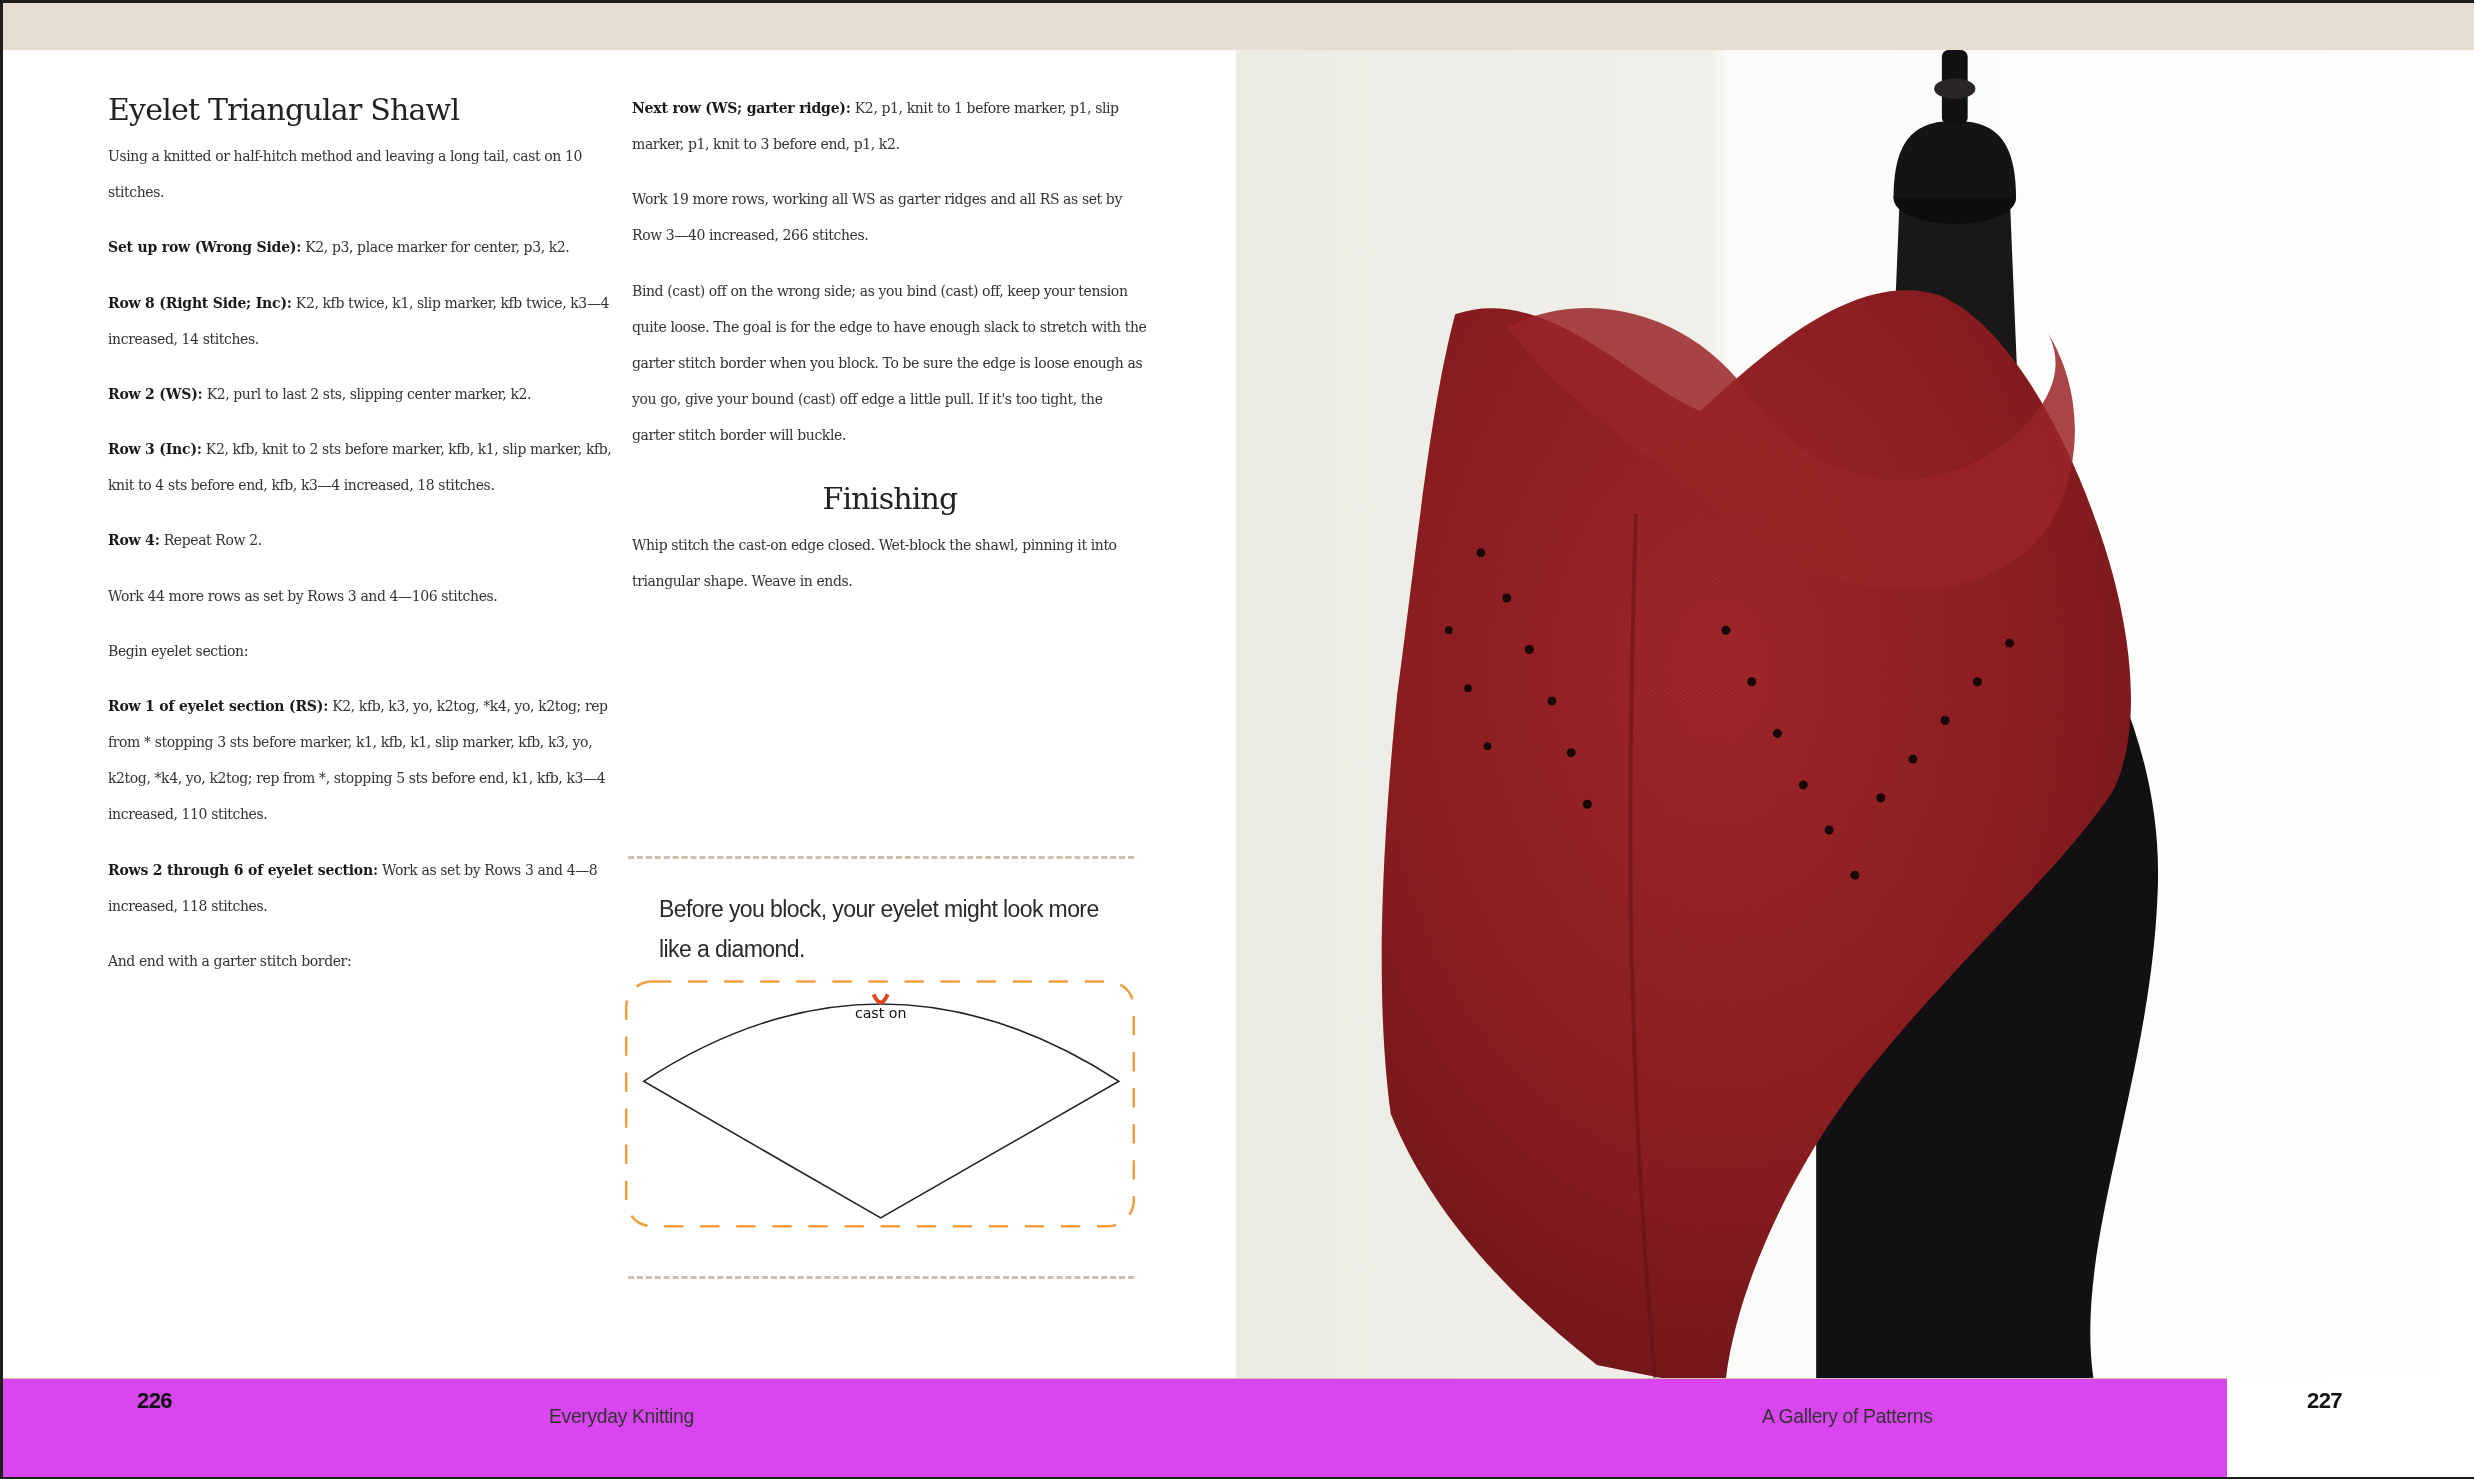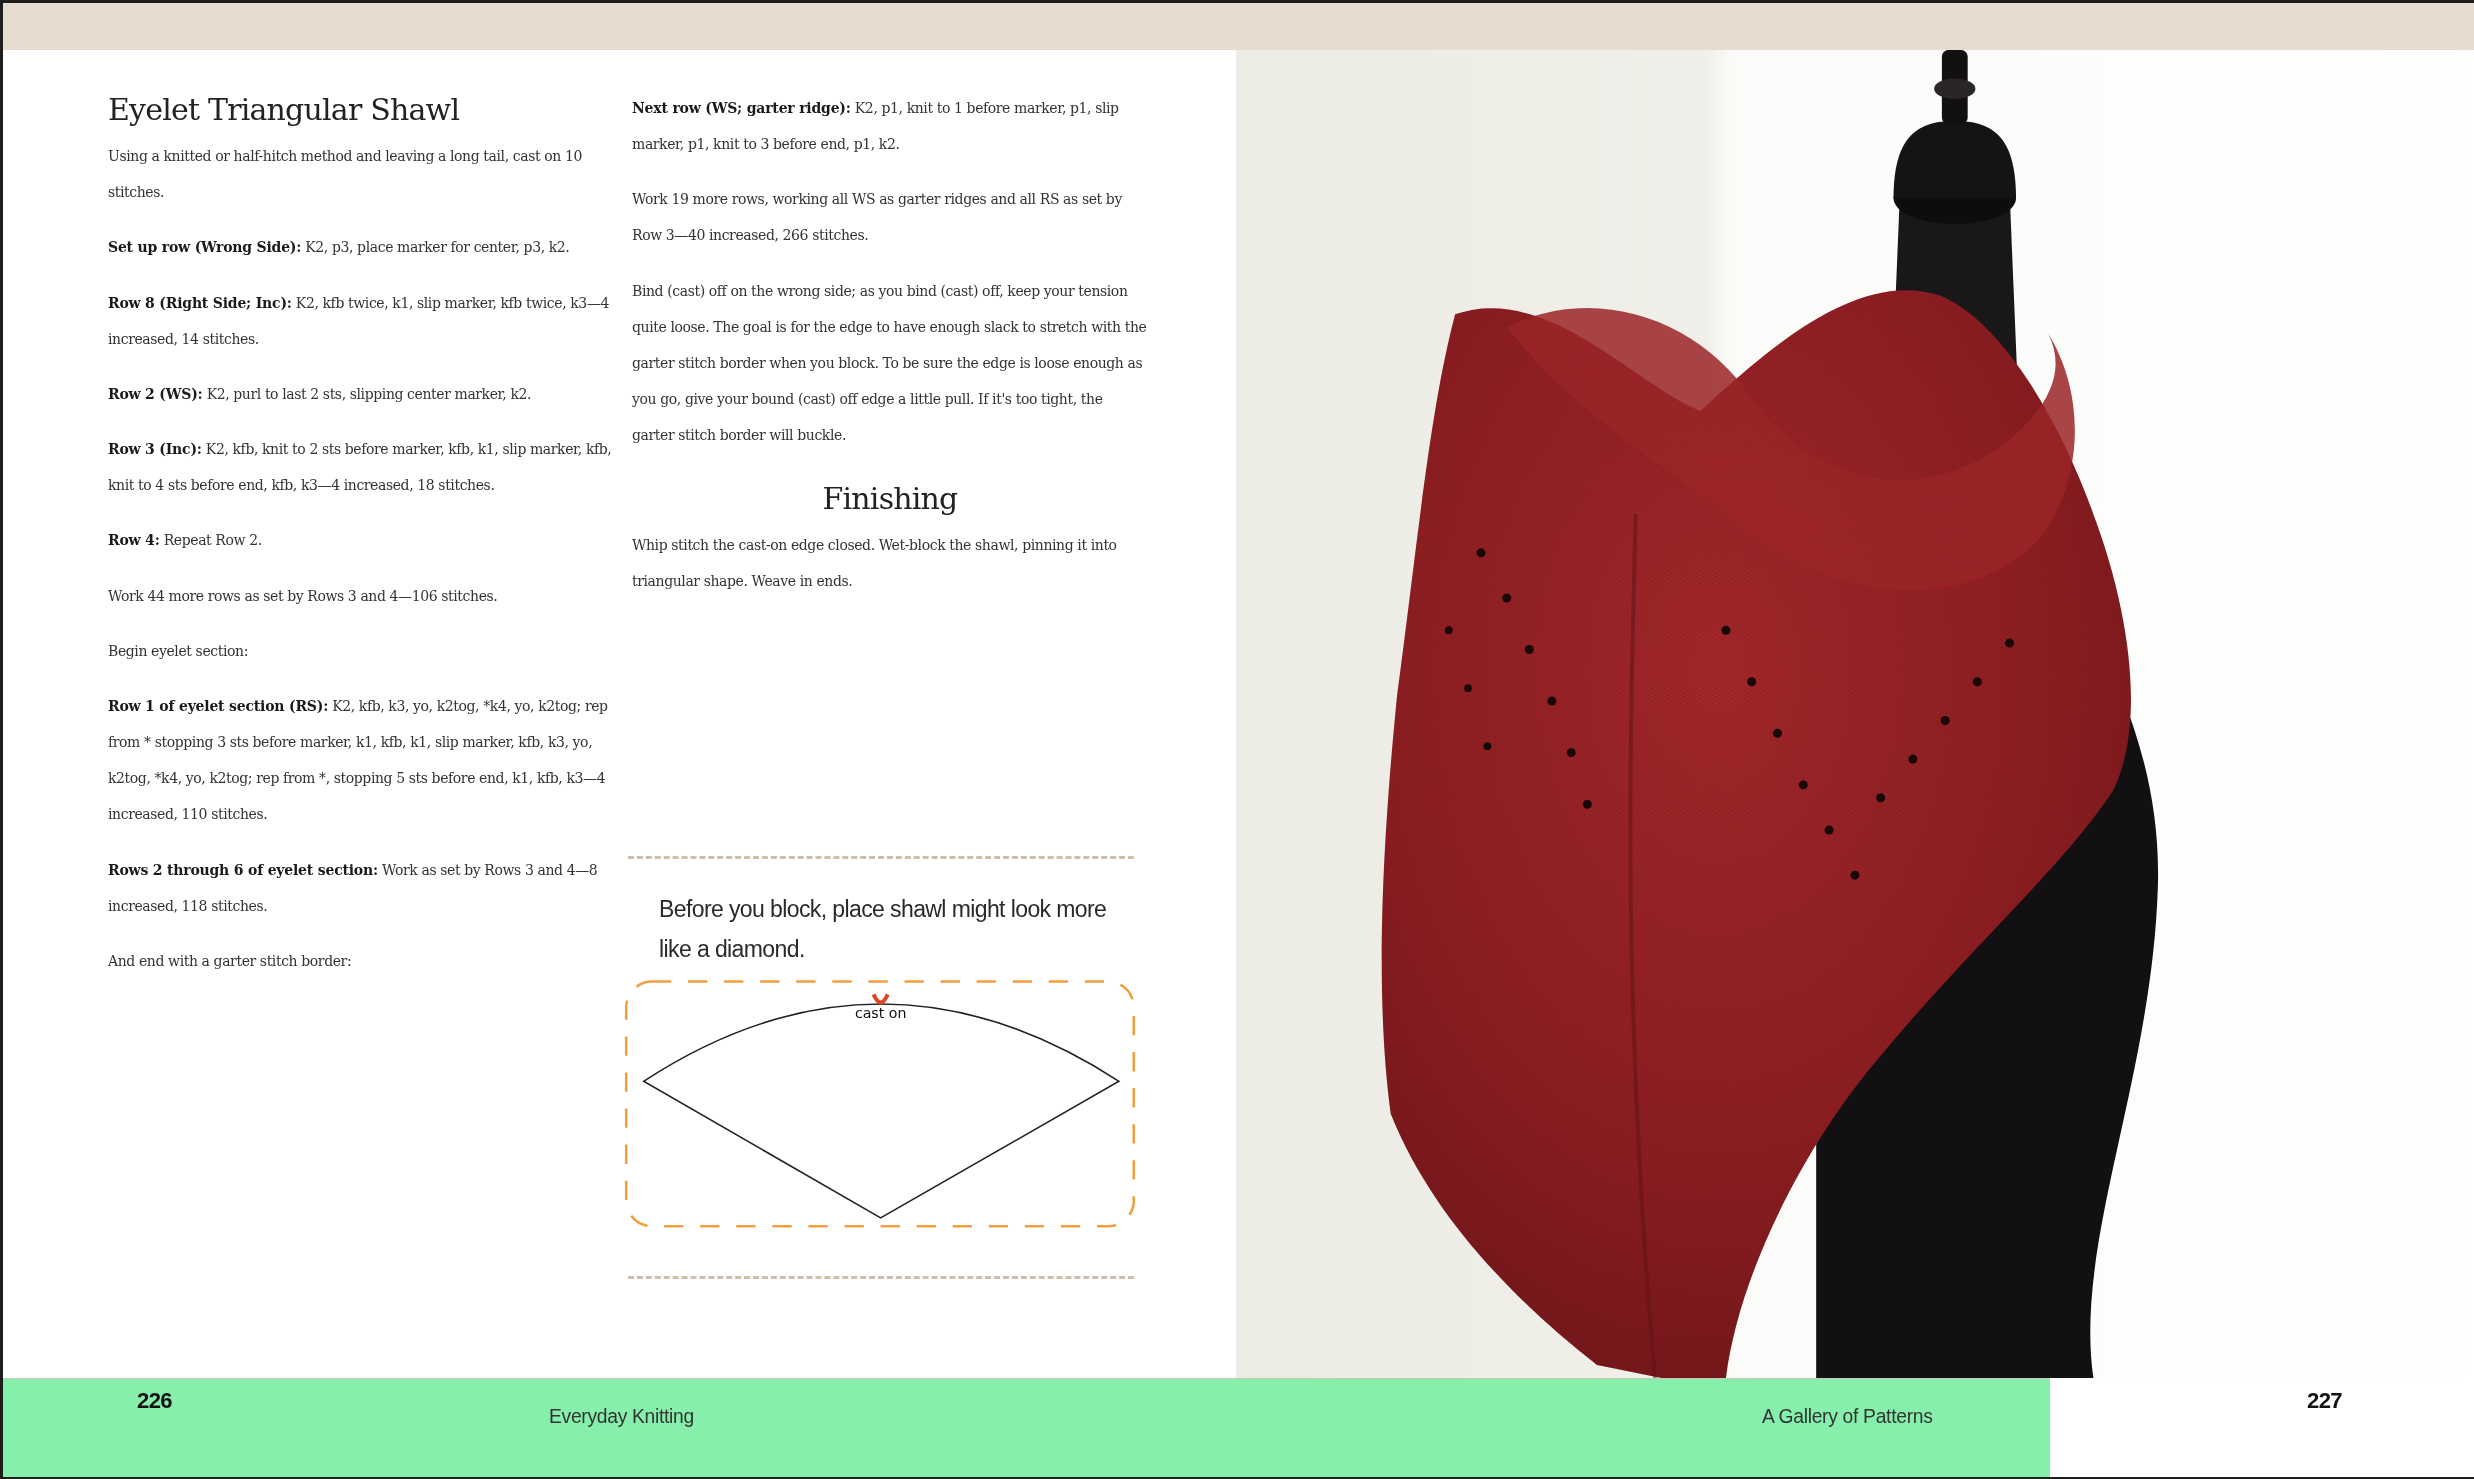--- a/index.html
+++ b/index.html
@@ -4,21 +4,21 @@
 <style>
   html, body { margin:0; padding:0; }
   body {
     width:2475px; height:1480px; position:relative; overflow:hidden;
     background:#ffffff;
     font-family:"DejaVu Serif", "Liberation Serif", serif;
     color:#2a2a2a;
   }
   .frame { position:absolute; inset:0; border-top:3.2px solid #1e1e1e; border-left:3.2px solid #1e1e1e; border-bottom:3.2px solid #1e1e1e; box-sizing:border-box; pointer-events:none; z-index:10; }
   .top-band { position:absolute; left:0; top:0; width:2475px; height:50px; background:#e7dcd0; }
-  .footer { position:absolute; left:0; top:1378px; width:2050px; height:102px; background:#86efac; border-top:1.9px solid #cfc5b3; box-sizing:border-box; }
+  .footer { position:absolute; left:0; top:1378px; width:2227px; height:102px; background:#d946ef; border-top:1.9px solid #cfc5b3; box-sizing:border-box; }
   .footer .pg { position:absolute; top:9px; font-family:"Liberation Sans", sans-serif; font-weight:bold; font-size:22px; color:#111; letter-spacing:-0.6px; }
   .footer .run { position:absolute; top:27px; font-family:"Liberation Sans", sans-serif; font-size:19.3px; color:#333; letter-spacing:-0.3px; }
 
   .col { position:absolute; top:90px; width:509px; }
   .col-left { left:108px; }
   .col-mid { left:632px; width:516px; }
   h2.sec { margin:0 0 9px 0; font-weight:normal; font-size:30px; line-height:39px; color:#222; letter-spacing:-0.8px; }
   p.para { margin:0 0 19.3px 0; font-size:14px; line-height:36px; color:#333; letter-spacing:-0.4px; }
   p.para b { font-weight:bold; color:#1a1a1a; letter-spacing:-0.2px; }
 
@@ -57,21 +57,21 @@
       <p class="para"><b>Next row (WS; garter ridge):</b><span> K2, p1, knit to 1 before marker, p1, slip marker, p1, knit to 3 before end, p1, k2.</span></p>
       <p class="para"><span>Work 19 more rows, working all WS as garter ridges and all RS as set by Row 3—40 increased, 266 stitches.</span></p>
       <p class="para"><span>Bind (cast) off on the wrong side; as you bind (cast) off, keep your tension quite loose. The goal is for the edge to have enough slack to stretch with the garter stitch border when you block. To be sure the edge is loose enough as you go, give your bound (cast) off edge a little pull. If it's too tight, the garter stitch border will buckle.</span></p>
     </div>
   <h2 class="sec" style="margin-top:26px;text-align:center;">Finishing</h2>
   <p class="para">Whip stitch the cast-on edge closed. Wet-block the shawl, pinning it into triangular shape. Weave in ends.</p>
 </div>
 
 <div class="rule-dash" style="top:856px;"></div>
 
-<div class="callout">Before you block, place shawl might look more like a diamond.</div>
+<div class="callout">Before you block, your eyelet might look more like a diamond.</div>
 
 <div class="diagram">
   <svg width="514" height="253" viewBox="0 0 798 392" xmlns="http://www.w3.org/2000/svg">
     <rect x="5" y="5" width="788" height="380" rx="40" ry="40" fill="none" stroke="#f0a040" stroke-width="4" stroke-dasharray="30 26"></rect>
     <path d="M 32 160 Q 400 -80 770 160 L 400 372 Z" fill="none" stroke="#222" stroke-width="2.5"></path>
     <path d="M 389 25 Q 400 50 411 25" fill="none" stroke="#e0451f" stroke-width="6"></path>
     <text id="diagram-label" x="400" y="62" text-anchor="middle" font-family="DejaVu Sans, sans-serif" font-size="22" fill="#111">cast on</text>
   </svg>
 </div>
 

